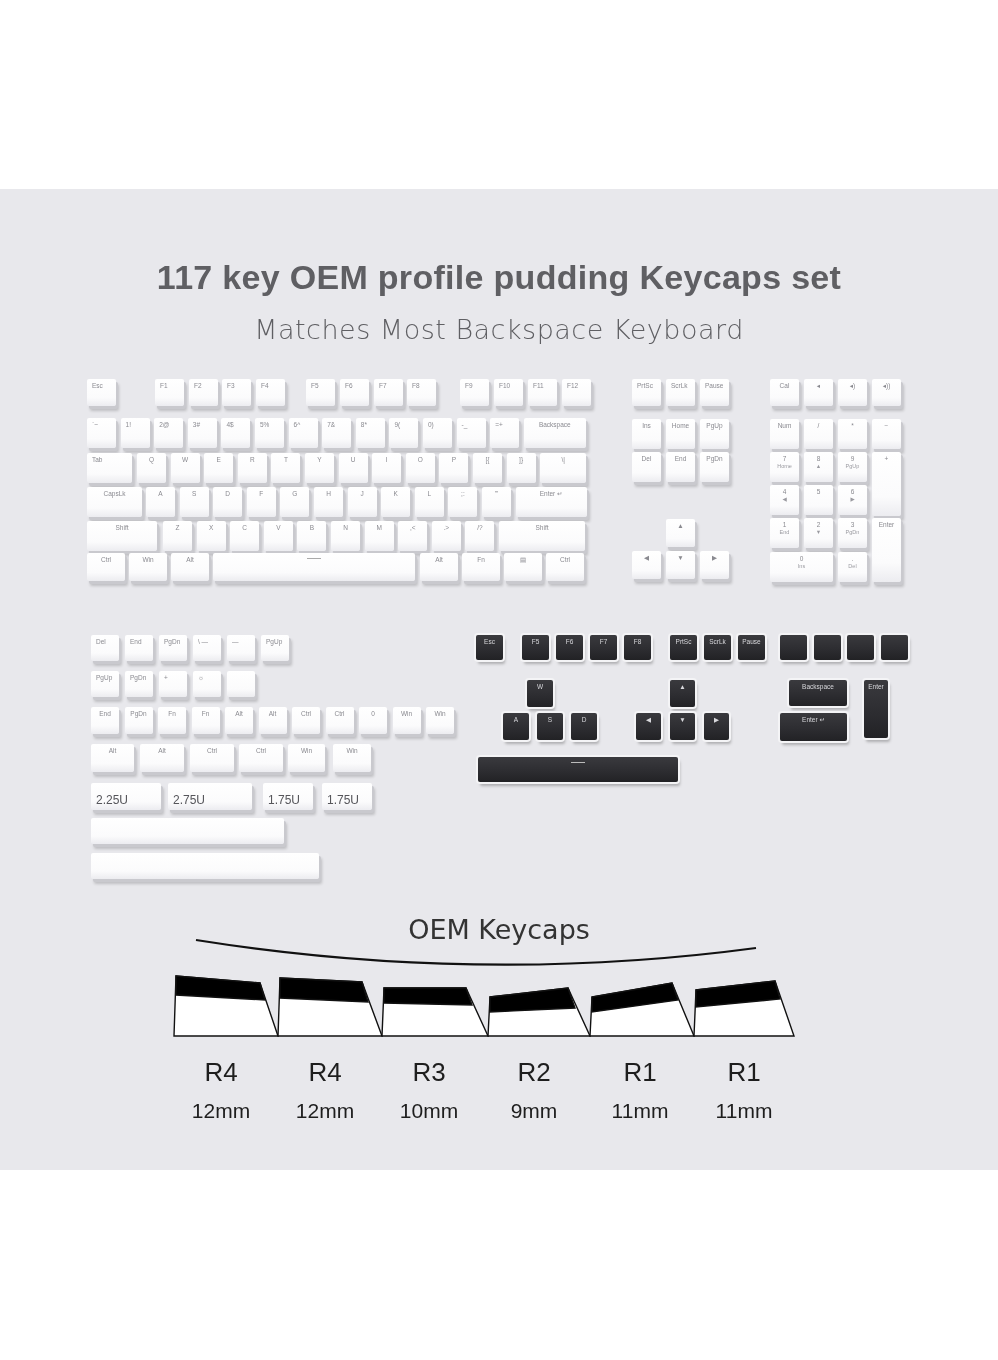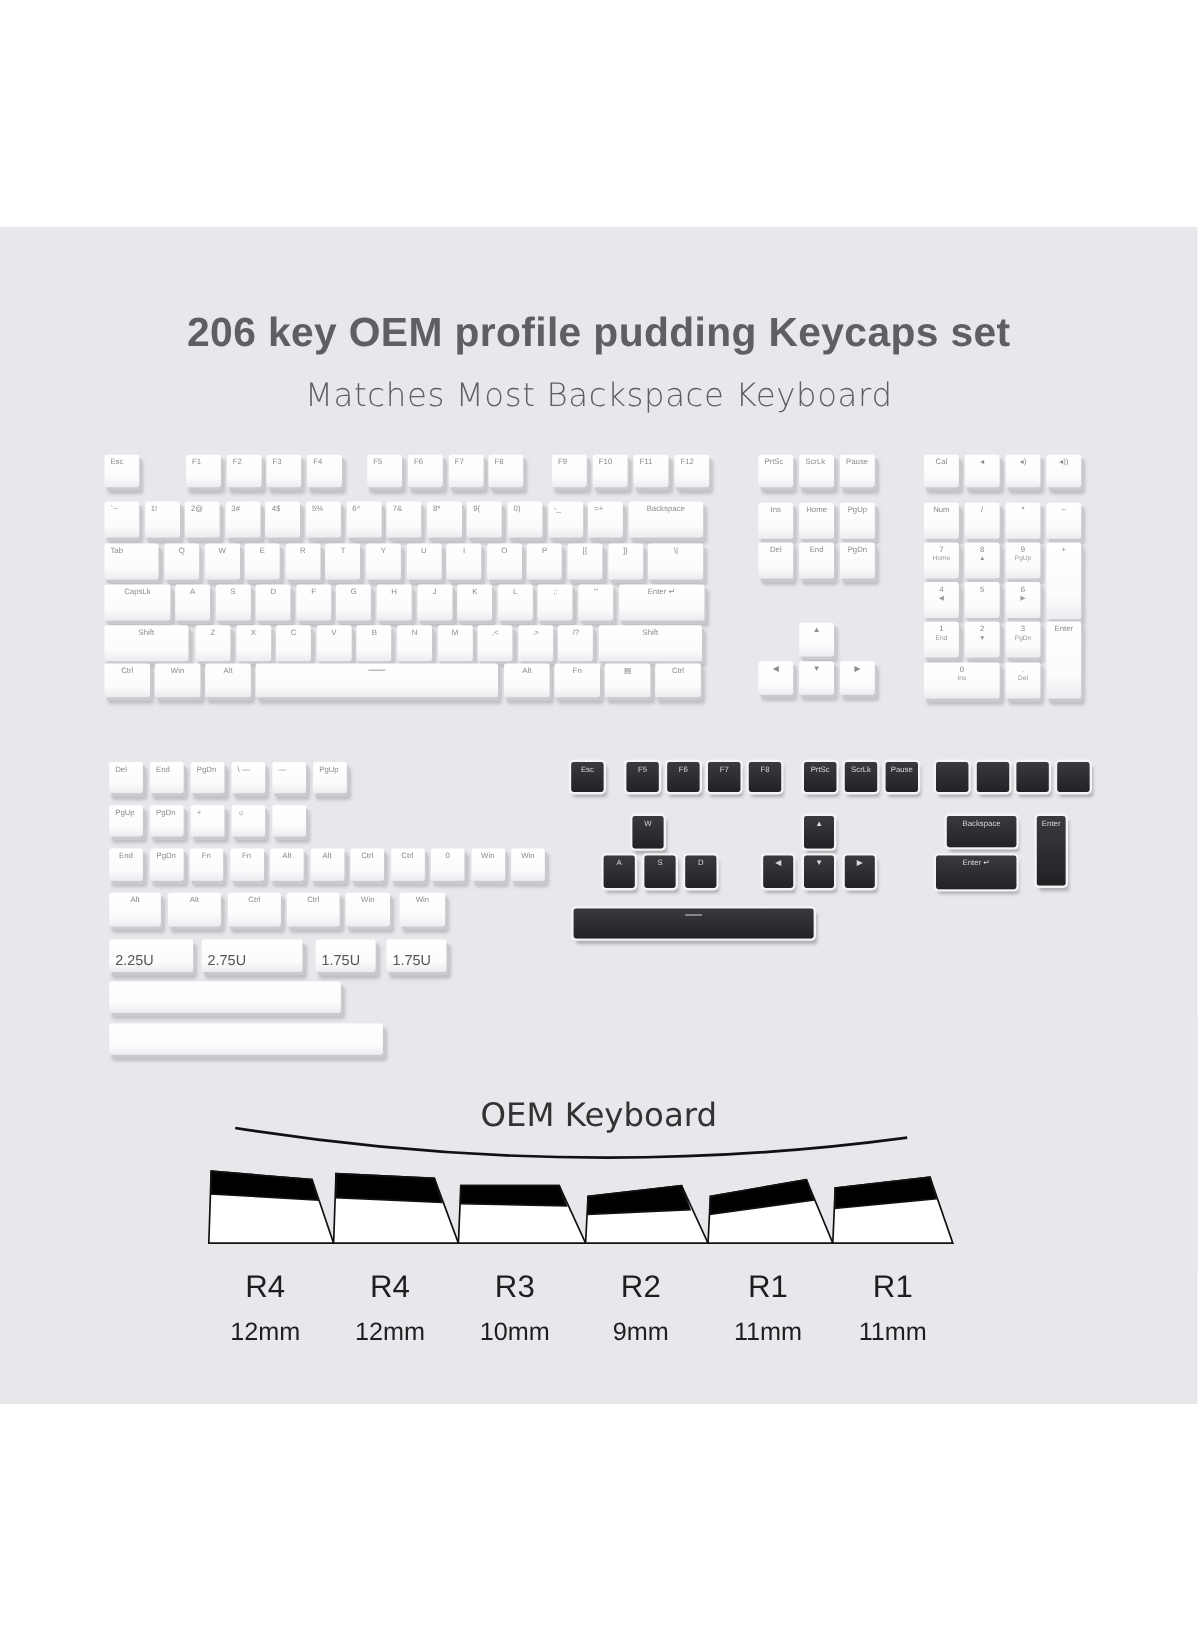--- a/index.html
+++ b/index.html
@@ -17,21 +17,21 @@
   .spacebar-mark.light { background: #bbb; }
   .profile-title { position: absolute; left: 0; width: 998px; top: 914px; text-align: center; font-size: 27px; color: #333; font-family: "DejaVu Sans", sans-serif; }
   .row-label { position: absolute; width: 100px; text-align: center; font-size: 26px; color: #1e1e1e; }
   .mm-label { position: absolute; width: 100px; text-align: center; font-size: 21px; color: #1e1e1e; }
 </style>
 </head>
 <body>
 
 <div class="panel"></div>
 
-<div class="title">206 key OEM profile pudding Keycaps set</div>
+<div class="title">117 key OEM profile pudding Keycaps set</div>
 <div class="subtitle">Matches Most Backspace Keyboard</div>
 
 <div id="keys">
     <div class="key" style="left: 87px; top: 379px; width: 29px; height: 27px;">Esc</div>
     <div class="key" style="left: 155px; top: 379px; width: 29px; height: 27px;">F1</div>
     <div class="key" style="left: 189px; top: 379px; width: 29px; height: 27px;">F2</div>
     <div class="key" style="left: 222px; top: 379px; width: 29px; height: 27px;">F3</div>
     <div class="key" style="left: 256px; top: 379px; width: 29px; height: 27px;">F4</div>
     <div class="key" style="left: 306px; top: 379px; width: 29px; height: 27px;">F5</div>
     <div class="key" style="left: 340px; top: 379px; width: 29px; height: 27px;">F6</div>
@@ -193,21 +193,21 @@
     <div class="key dark center" style="left: 670px; top: 713px; width: 25px; height: 27px;">▼</div>
     <div class="key dark center" style="left: 704px; top: 713px; width: 25px; height: 27px;">▶</div>
     <div class="key dark center" style="left: 789px; top: 680px; width: 58px; height: 26px;">Backspace</div>
     <div class="key dark center" style="left: 780px; top: 713px; width: 67px; height: 28px;">Enter ↵</div>
     <div class="key dark center" style="left: 864px; top: 680px; width: 24px; height: 58px;">Enter</div>
     <div class="key dark" style="left: 478px; top: 757px; width: 200px; height: 25px;">
       <div class="spacebar-mark light"></div>
     </div>
   </div>
 
-<div class="profile-title">OEM Keyboard</div>
+<div class="profile-title">OEM Keycaps</div>
 
 <svg style="position:absolute;left:0;top:0" width="998" height="1360">
   <path d="M196 940 Q 480 985 756 948" stroke="#111" stroke-width="2.2" fill="none"></path>
 
   <g stroke="#111" stroke-width="1.4" fill="#fff">
 
     <path d="M174 1036 L176 976 L260 983 L278 1036 Z"></path>
     <path d="M176 976 L260 983 L265 1000 L176 995 Z" fill="#000"></path>
 
     <path d="M278 1036 L280 978 L362 982 L382 1036 Z"></path>

